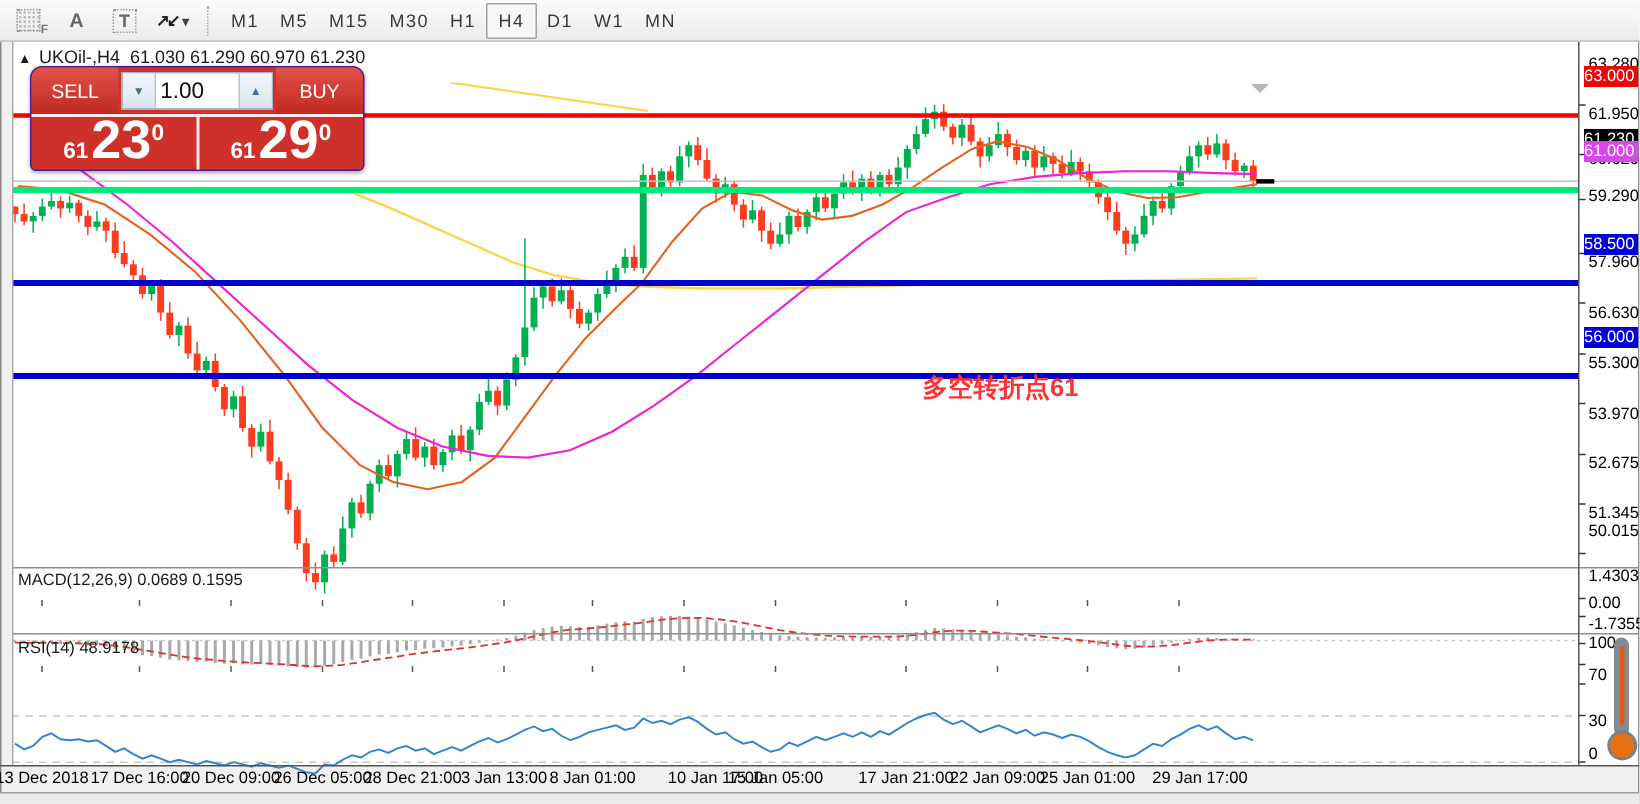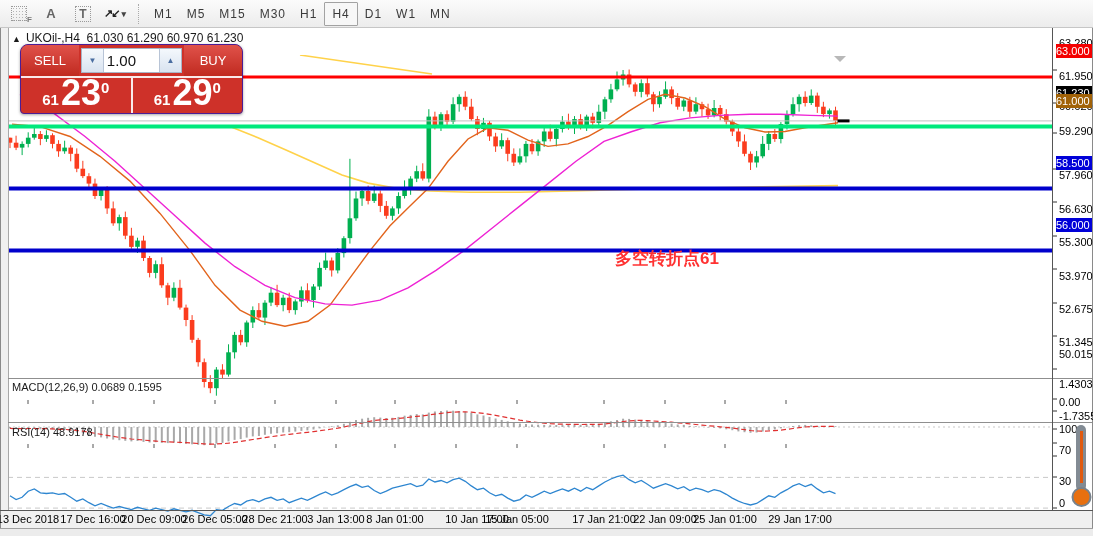--- a/index.html
+++ b/index.html
@@ -634,21 +634,21 @@
     <div class="tick-label" style="top: 396px;">0.00</div>
     <div class="tick-label" style="top: 410px;">-1.7355</div>
     <div class="tick-label" style="top: 423px;">100</div>
     <div class="tick-label" style="top: 444px;">70</div>
     <div class="tick-label" style="top: 475px;">30</div>
     <div class="tick-label" style="top: 497px;">0</div>
     <div class="tag" style="top: 86px; background: rgb(0, 0, 0); color: rgb(255, 255, 255);">61.230</div>
     <div class="tag" style="top: 44px; background: rgb(244, 0, 0); color: rgb(255, 255, 255);">63.000</div>
     <div class="tag" style="top: 156px; background: rgb(0, 0, 216); color: rgb(255, 255, 255);">58.500</div>
     <div class="tag" style="top: 218px; background: rgb(0, 0, 216); color: rgb(255, 255, 255);">56.000</div>
-    <div class="tag" style="top: 94px; background: #a16207; color: rgb(255, 255, 255);">61.000</div>
+    <div class="tag" style="top: 94px; background: #d946ef; color: rgb(255, 255, 255);">61.000</div>
   </div>
 <div id="x-axis">
     <div class="xlab" style="left: 28px;">13 Dec 2018</div>
     <div class="xlab" style="left: 93px;">17 Dec 16:00</div>
     <div class="xlab" style="left: 154px;">20 Dec 09:00</div>
     <div class="xlab" style="left: 215px;">26 Dec 05:00</div>
     <div class="xlab" style="left: 275px;">28 Dec 21:00</div>
     <div class="xlab" style="left: 336px;">3 Jan 13:00</div>
     <div class="xlab" style="left: 395px;">8 Jan 01:00</div>
     <div class="xlab" style="left: 456px; margin-left: 21px;">10 Jan 17:00</div>

